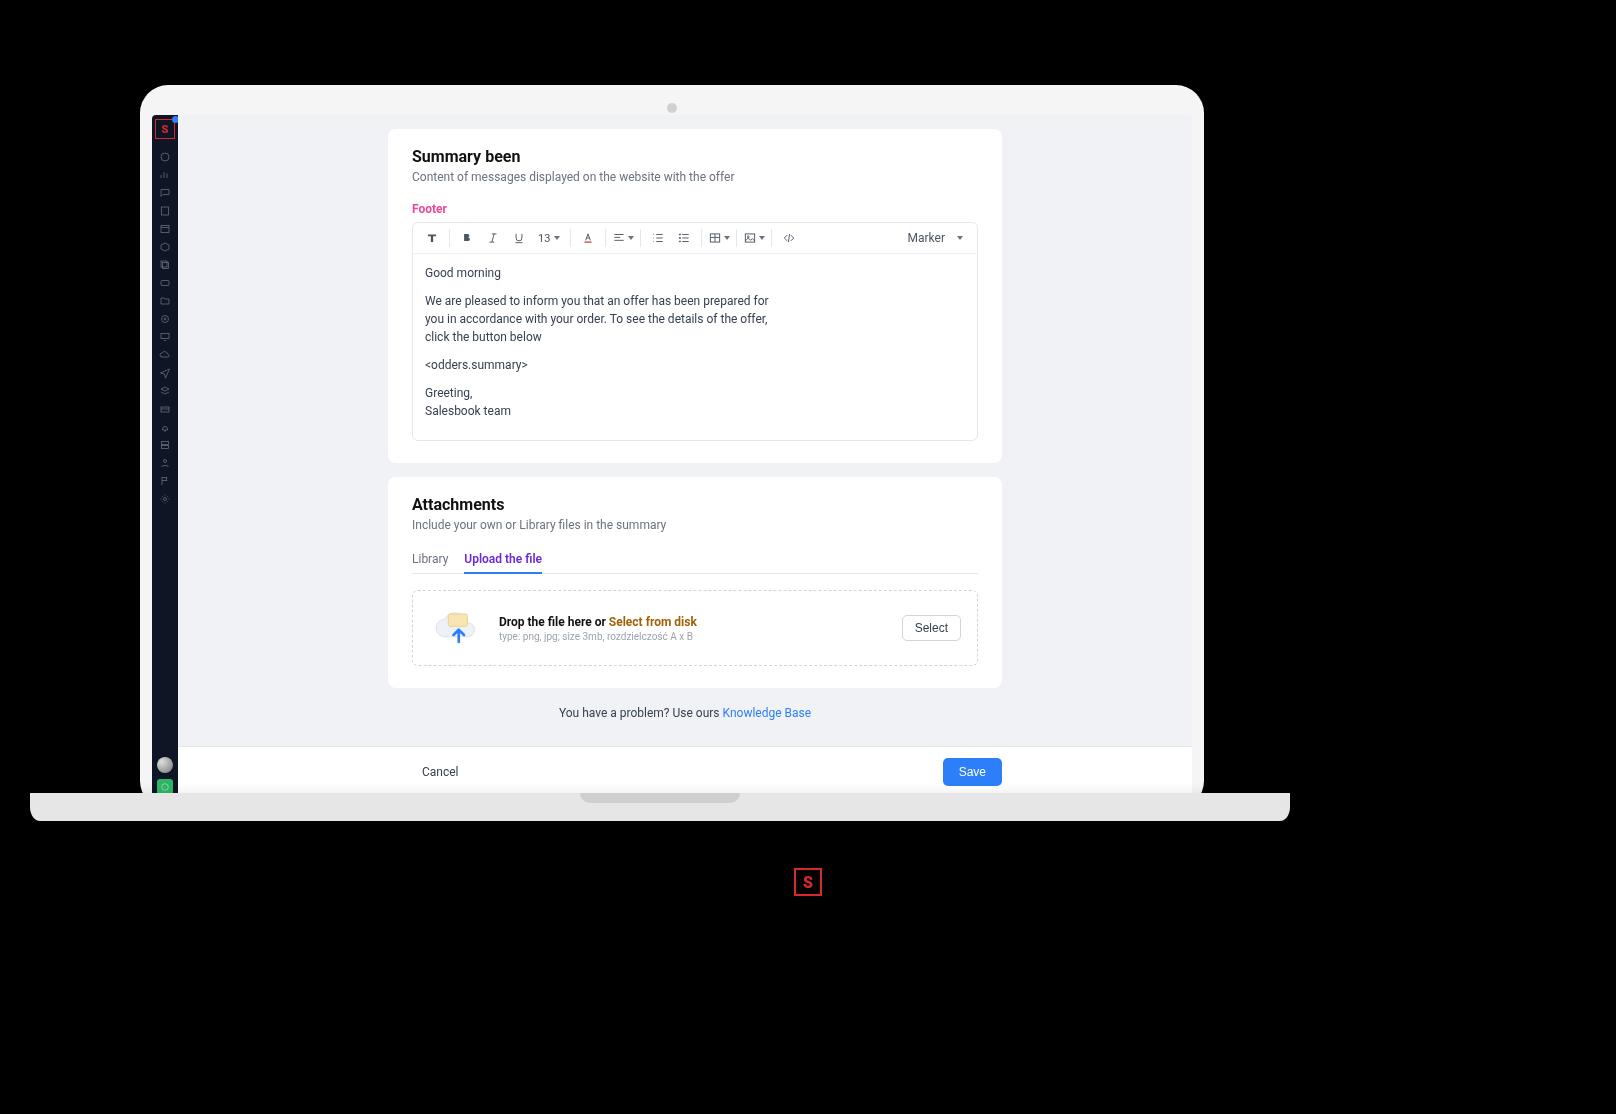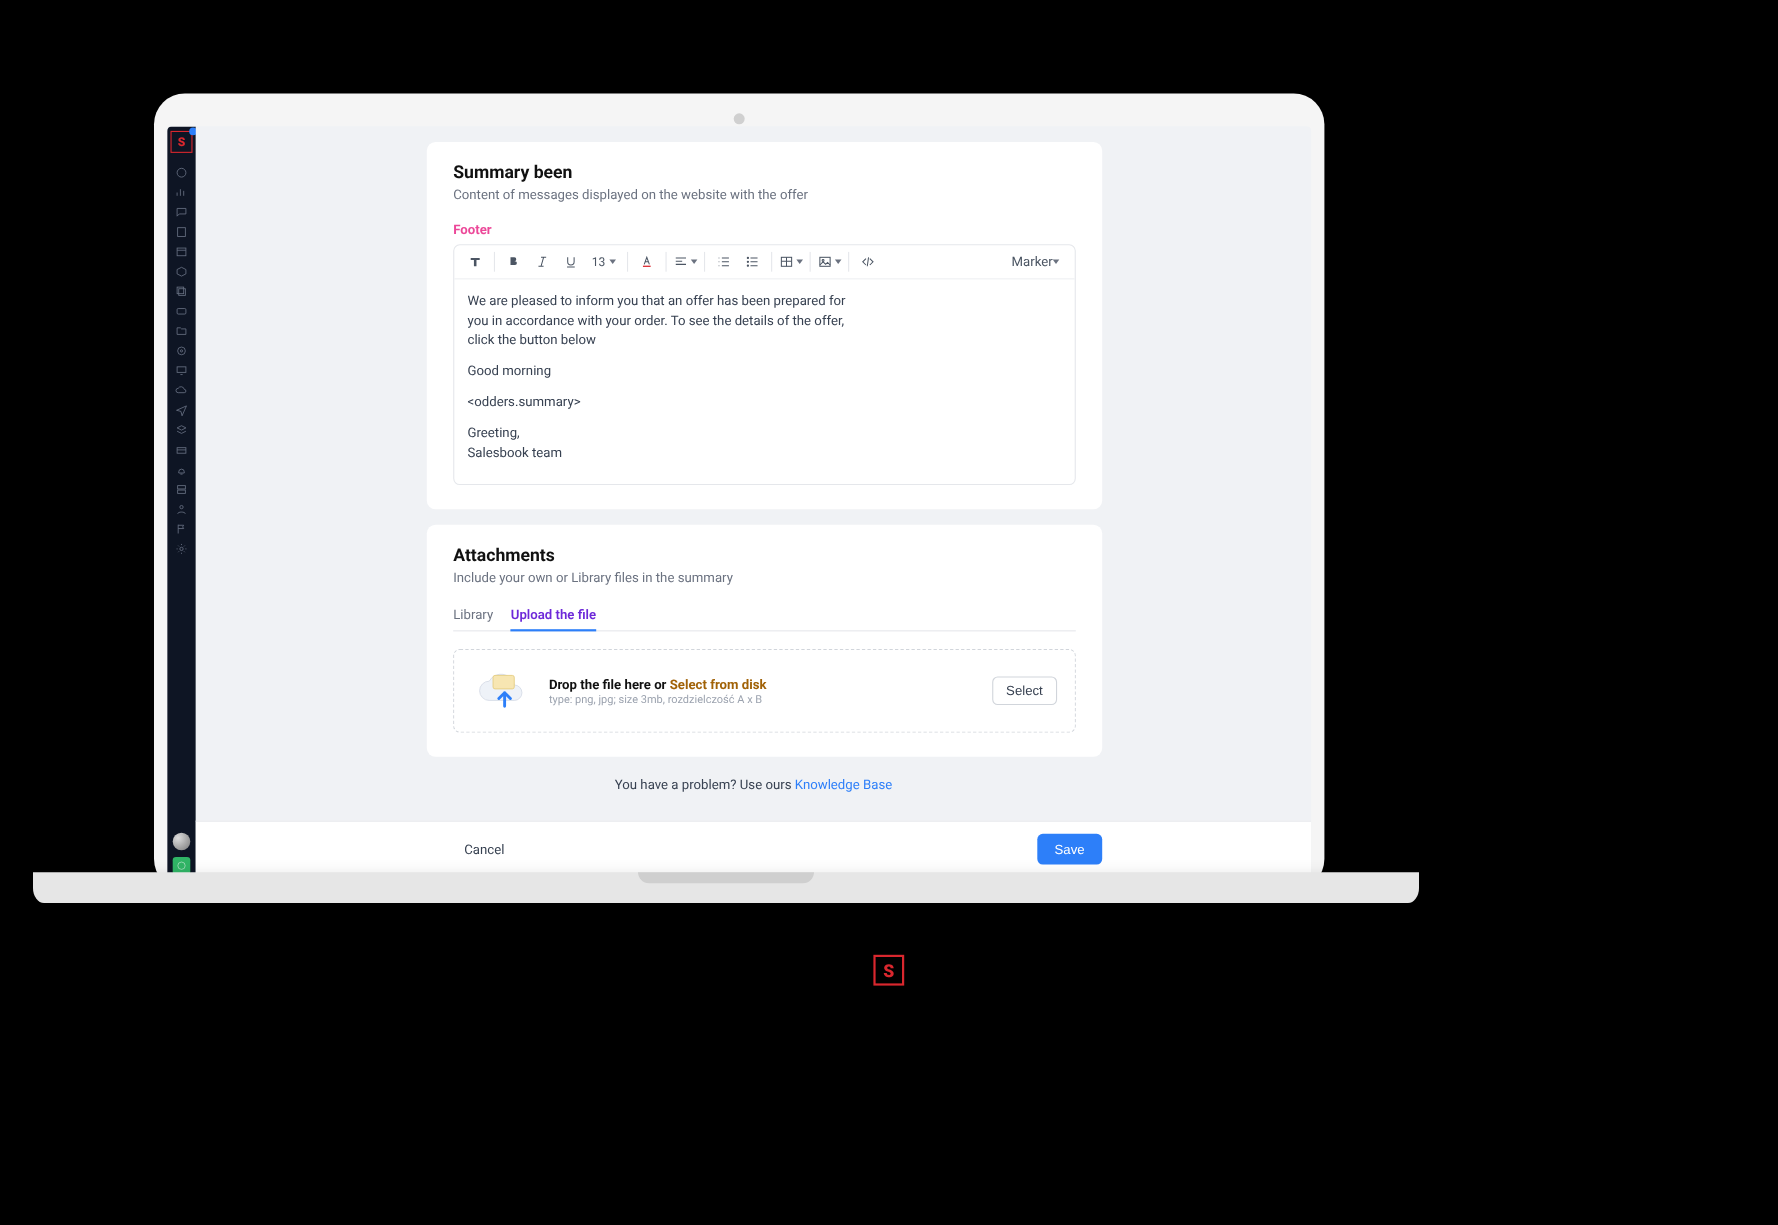--- a/index.html
+++ b/index.html
@@ -30,21 +30,21 @@
   .sub{font-size:12px;color:#6b7280;margin:0 0 18px;}
   .label{font-size:12px;font-weight:700;color:#ec4899;margin-bottom:6px;}
   .editor{border:1px solid #e5e7eb;border-radius:6px;}
   .toolbar{display:flex;align-items:center;height:30px;border-bottom:1px solid #eef0f3;padding:0 6px;gap:0;}
   .tbtn{width:26px;height:26px;display:flex;align-items:center;justify-content:center;color:#556;cursor:pointer;}
   .divider{width:1px;height:18px;background:#e5e7eb;margin:0 4px;}
   .tbtn svg{width:14px;height:14px;stroke:#4b5563;fill:none;stroke-width:1.6;}
   .tbtn.fill svg{fill:#4b5563;stroke:none;}
   .font-size{display:flex;align-items:center;gap:4px;font-size:11px;color:#4b5563;padding:0 6px;}
   .caret{width:0;height:0;border-left:3px solid transparent;border-right:3px solid transparent;border-top:4px solid #6b7280;}
-  .marker{margin-left:auto;font-size:12px;color:#4b5563;display:flex;align-items:center;gap:0;padding-right:8px;}
+  .marker{margin-left:auto;font-size:12px;color:#4b5563;display:flex;align-items:center;gap:12px;padding-right:8px;}
   .body{padding:10px 12px;font-size:12px;color:#374151;line-height:1.5;min-height:140px;}
   .body p{margin:0 0 10px;}
 
   .tabs{display:flex;gap:16px;border-bottom:1px solid #e5e7eb;margin:14px 0 16px;}
   .tab{font-size:12px;color:#6b7280;padding:6px 0;cursor:pointer;}
   .tab.active{color:#6d28d9;font-weight:600;border-bottom:2px solid #2d7ff9;margin-bottom:-1px;}
 
   .drop{border:1px dashed #d1d5db;border-radius:6px;padding:16px;display:flex;align-items:center;gap:14px;}
   .drop-icon{width:56px;height:42px;position:relative;}
   .drop-icon .cloud{position:absolute;inset:0;}
@@ -273,22 +273,22 @@
                     <svg viewBox="0 0 24 24">
                       <path d="M9 7l-5 5 5 5M15 7l5 5-5 5M13 5l-2 14"></path>
                     </svg>
                   </div>
                 <div class="marker">
                     <span>Marker</span>
                     <span class="caret"></span>
                   </div>
               </div>
               <div class="body">
+                <p>Good morning</p>
                 <p style="max-width:360px">We are pleased to inform you that an offer has been prepared for you in accordance with your order. To see the details of the offer, click the button below</p>
-                <p>Good morning</p>
                 <p>&lt;odders.summary&gt;</p>
                 <p style="margin-bottom:0">Greeting,</p>
                 <p>Salesbook team</p>
               </div>
             </div>
           </div>
 
           <div class="card">
             <p class="h1">Attachments</p>
             <p class="sub" style="margin-bottom:4px">Include your own or Library files in the summary</p>

